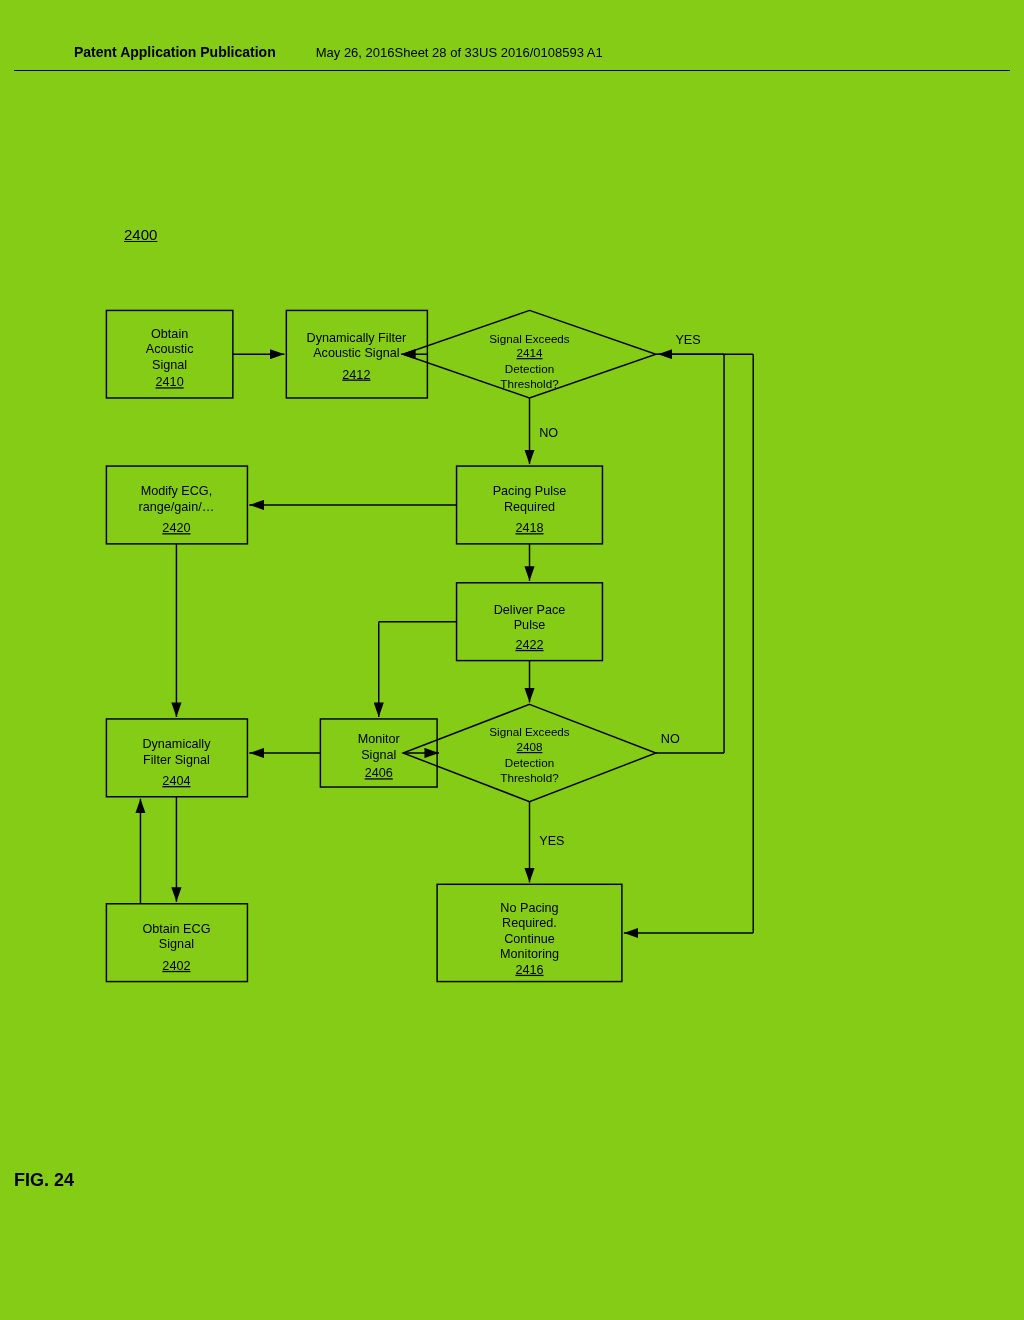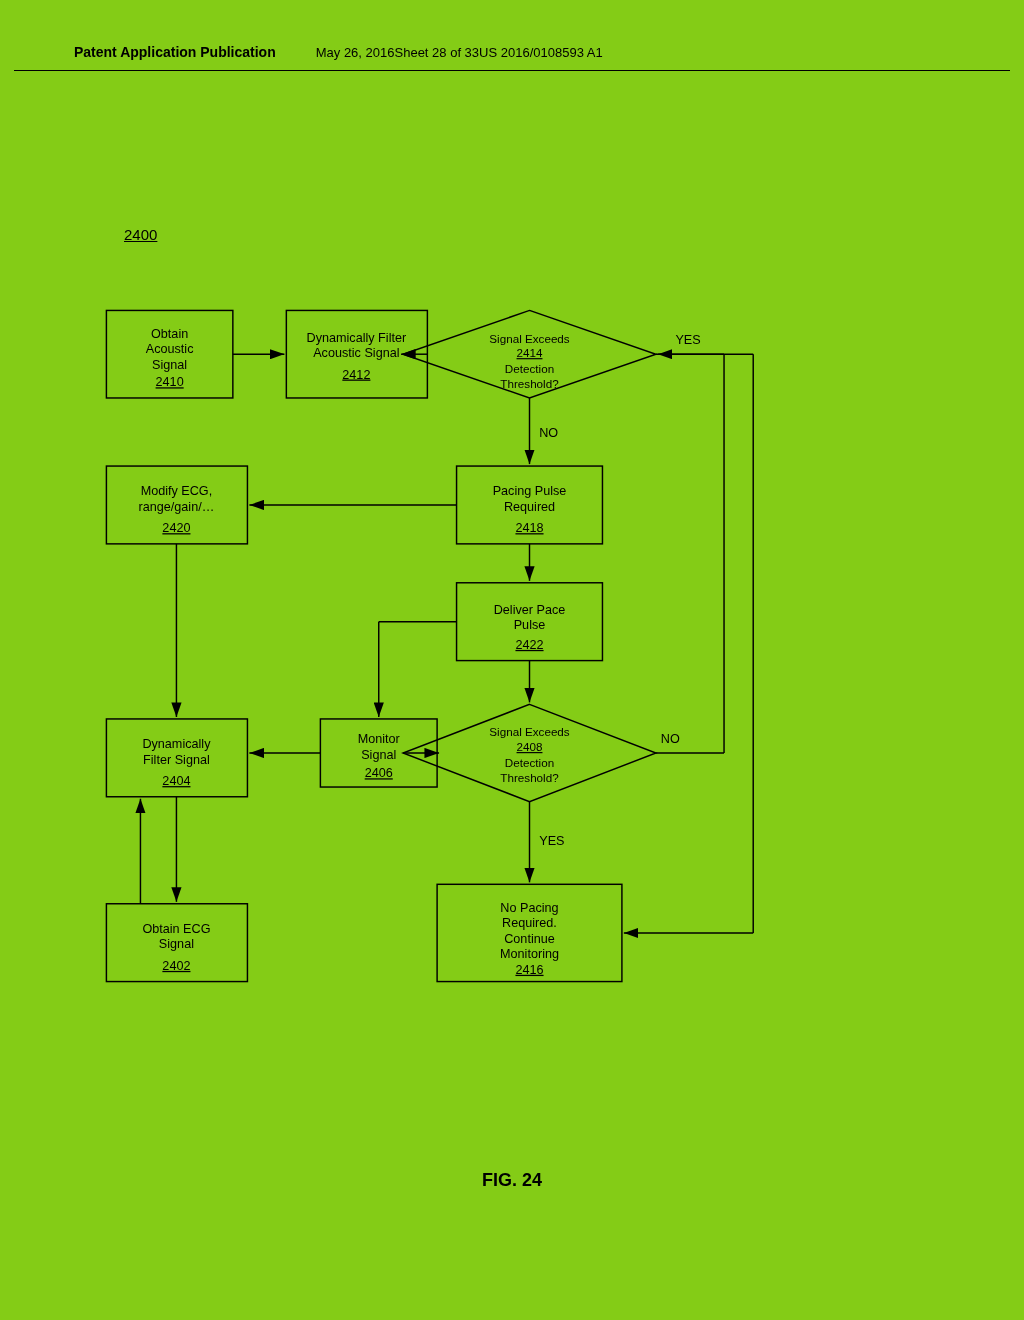--- a/index.html
+++ b/index.html
@@ -46,21 +46,20 @@
 
     svg.flowchart {
       position: absolute;
       top: 0;
       left: 0;
       width: 100%;
       height: 100%;
     }
 
     .fig-label {
-      text-align: center;
       font-size: 18px;
       font-weight: bold;
       position: absolute;
       bottom: 30px;
       width: 100%;
     }
 
     .label-2400 {
       position: absolute;
       top: 155px;

